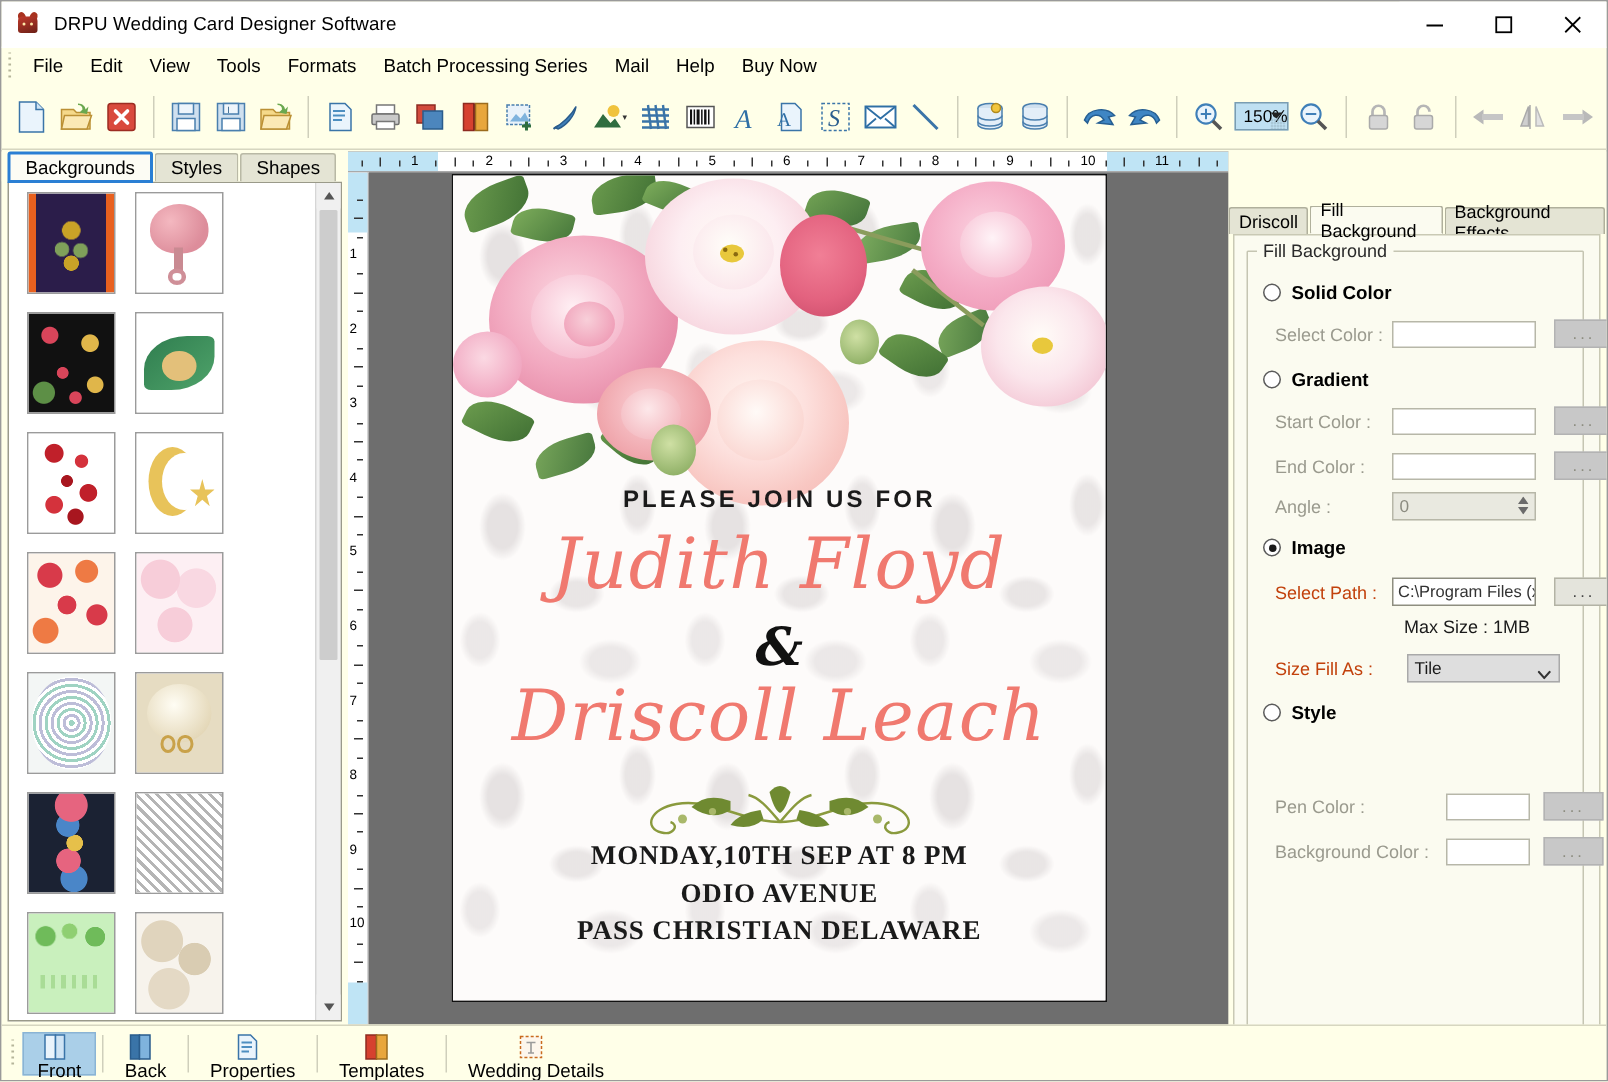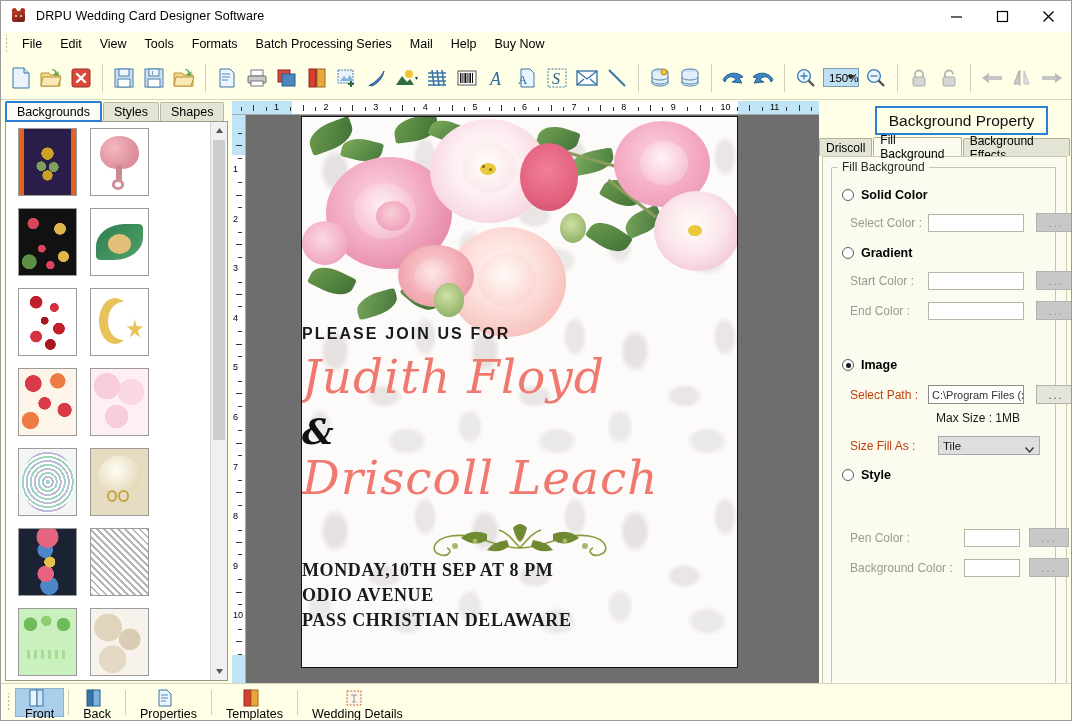--- a/index.html
+++ b/index.html
@@ -184,21 +184,21 @@
       radial-gradient(ellipse 30px 20px at 55% 55%, rgba(228,224,224,.8) 40%, transparent 62%),
       radial-gradient(ellipse 20px 34px at 82% 22%, rgba(228,224,224,.8) 40%, transparent 62%),
       radial-gradient(ellipse 34px 24px at 70% 80%, rgba(230,226,226,.75) 40%, transparent 62%),
       radial-gradient(ellipse 22px 30px at 12% 72%, rgba(230,226,226,.75) 40%, transparent 62%);
     background-size:150px 180px,150px 180px,150px 180px,150px 180px,150px 180px;
   }
   .floral-top { position:absolute; left:0; top:0; width:437px; height:235px; }
   .petal { position:absolute; border-radius:50%; }
   .leafsh { position:absolute; border-radius:60% 10% 60% 10%; }
 
-  .cardtext { position:absolute; left:0; right:0; }
+  .cardtext { position:absolute; left:0; right:0; text-align:center; }
   .t-join {
     top:208px; font-size:16px; letter-spacing:2.1px; font-weight:bold;
     color:#1a1a1a; font-family:"Liberation Sans",sans-serif;
   }
   .t-name1, .t-name2 {
     color:#f0796f; font-family:"DejaVu Serif", serif; font-style:italic;
     font-size:47px; letter-spacing:1px; font-weight:400;
   }
   .t-name1 { top:232px; }
   .t-name2 { top:333px; }
@@ -955,21 +955,20 @@
 
           <div class="cardtext t-date">MONDAY,10TH SEP AT 8 PM</div>
           <div class="cardtext t-addr1">ODIO AVENUE</div>
           <div class="cardtext t-addr2">PASS CHRISTIAN DELAWARE</div>
         </div>
       </div>
     </div>
 
     <div class="rightpanel">
 
-      <div class="bgprop-box">Background Property</div>
 
       <div class="rtabstrip">
         <div class="rtab">Driscoll</div>
         <div class="rtab active">Fill Background</div>
         <div class="rtab">Background Effects</div>
       </div>
 
       <div class="groupbox">
         <div class="inner-group">
           <div class="legend">Fill Background</div>
@@ -993,20 +992,38 @@
             <span class="lbl" style="width:78px;">Start Color :</span>
             <span class="txtbox wide"></span>
             <span style="width:12px"></span>
             <span class="dots-btn">...</span>
           </div>
           <div class="row" style="left:18px; top:133px;">
             <span class="lbl" style="width:78px;">End Color :</span>
             <span class="txtbox wide"></span>
             <span style="width:12px"></span>
             <span class="dots-btn">...</span>
+          </div>
+          <div class="row" style="left:18px; top:160px;">
+            <span class="lbl" style="width:78px;">Angle :</span>
+            <span class="spin">
+              <span class="v">0</span>
+              <span class="btns">
+                <div>
+                    <svg width="7" height="5">
+                      <path d="M3.5 0L7 5H0z" fill="#6b6b6b"></path>
+                    </svg>
+                  </div>
+                <div>
+                    <svg width="7" height="5">
+                      <path d="M3.5 5L0 0h7z" fill="#6b6b6b"></path>
+                    </svg>
+                  </div>
+              </span>
+            </span>
           </div>
 
           <div class="row" style="left:10px; top:190px;">
             <span class="radio on"></span>
             <span class="radio-label">Image</span>
           </div>
           <div class="row" style="left:18px; top:217px;">
             <span class="lbl dark" style="width:78px;">Select Path :</span>
             <span class="pathbox">C:\Program Files (x86</span>
             <span style="width:12px"></span>

